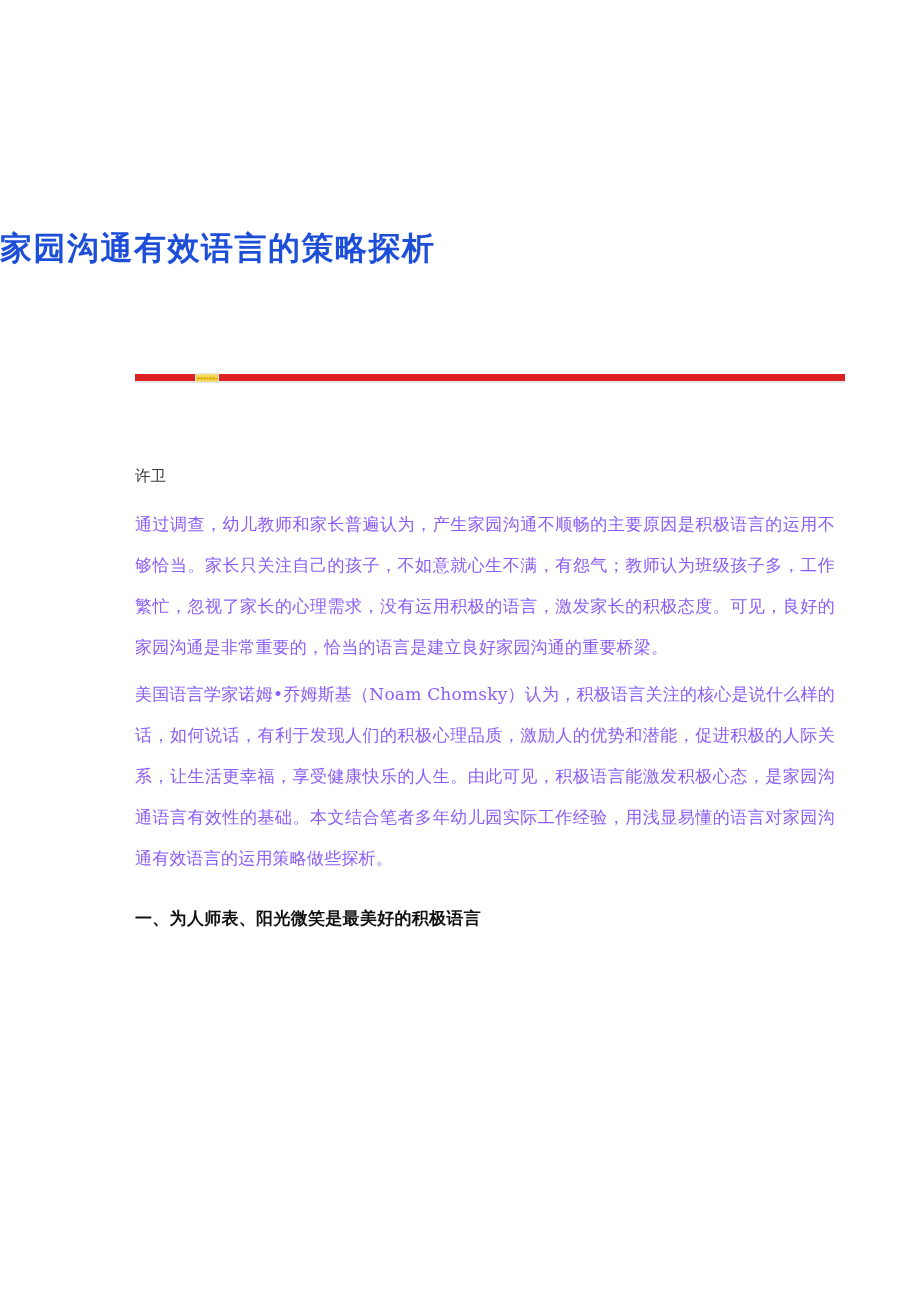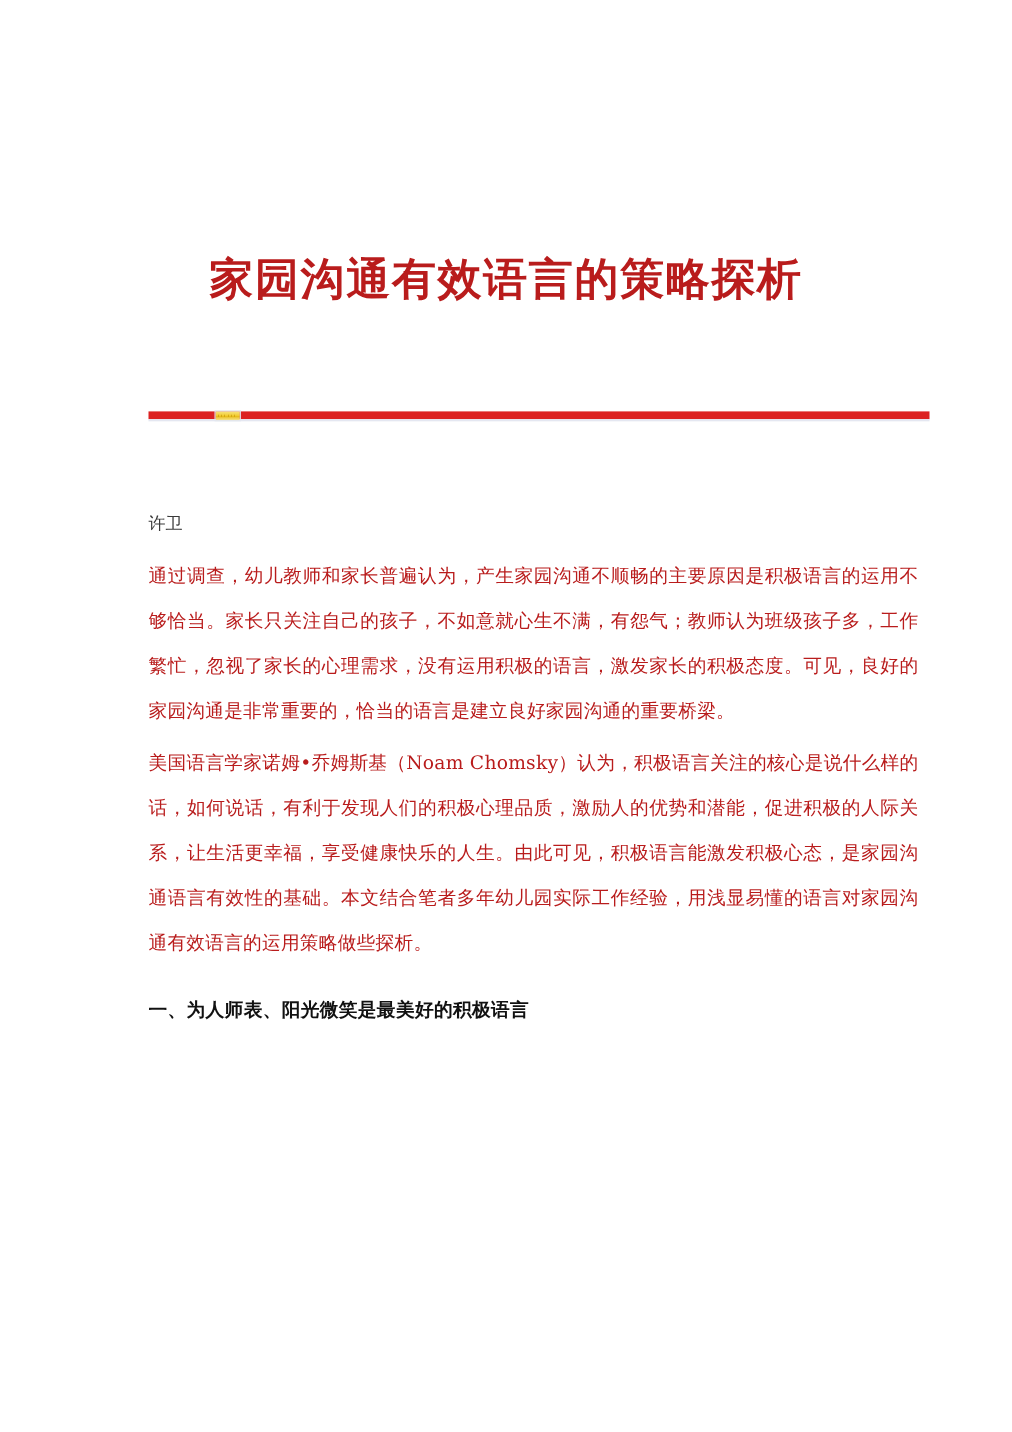--- a/index.html
+++ b/index.html
@@ -21,26 +21,26 @@
     inset: 0;
     background: #ffffff;
   }
 
   
   .doc-title {
     position: absolute;
     left: 0;
     right: 0;
     top: 205px;
-    text-align: center;
-    font-size: 40px;
+    text-align: left;
+    font-size: 32px;
     line-height: 44px;
     font-weight: 700;
     letter-spacing: 1.5px;
-    color: #b91c1c;
+    color: #1d4ed8;
     font-family: "DejaVu Serif", "Liberation Serif", serif;
   }
 
   
   .divider-wrap {
     position: absolute;
     left: 135px;
     top: 374px;
     width: 710px;
     height: 12px;
@@ -96,21 +96,21 @@
     color: #3a3a3a;
     margin: 0 0 16px 0;
     font-family: Liberation Mono, monospace;
   }
   p.para {
     margin: 0 12px 6px 0;
     font-size: 17px;
     line-height: 41px;
     text-align: justify;
     text-justify: inter-ideograph;
-    color: #b91c1c;
+    color: #8b5cf6;
     letter-spacing: .2px;
     font-family: "DejaVu Serif", "Liberation Serif", serif;
   }
   h2.section-heading {
     margin: 22px 0 0 0;
     font-size: 17px;
     line-height: 36px;
     font-weight: 700;
     color: #111111;
     letter-spacing: .3px;

